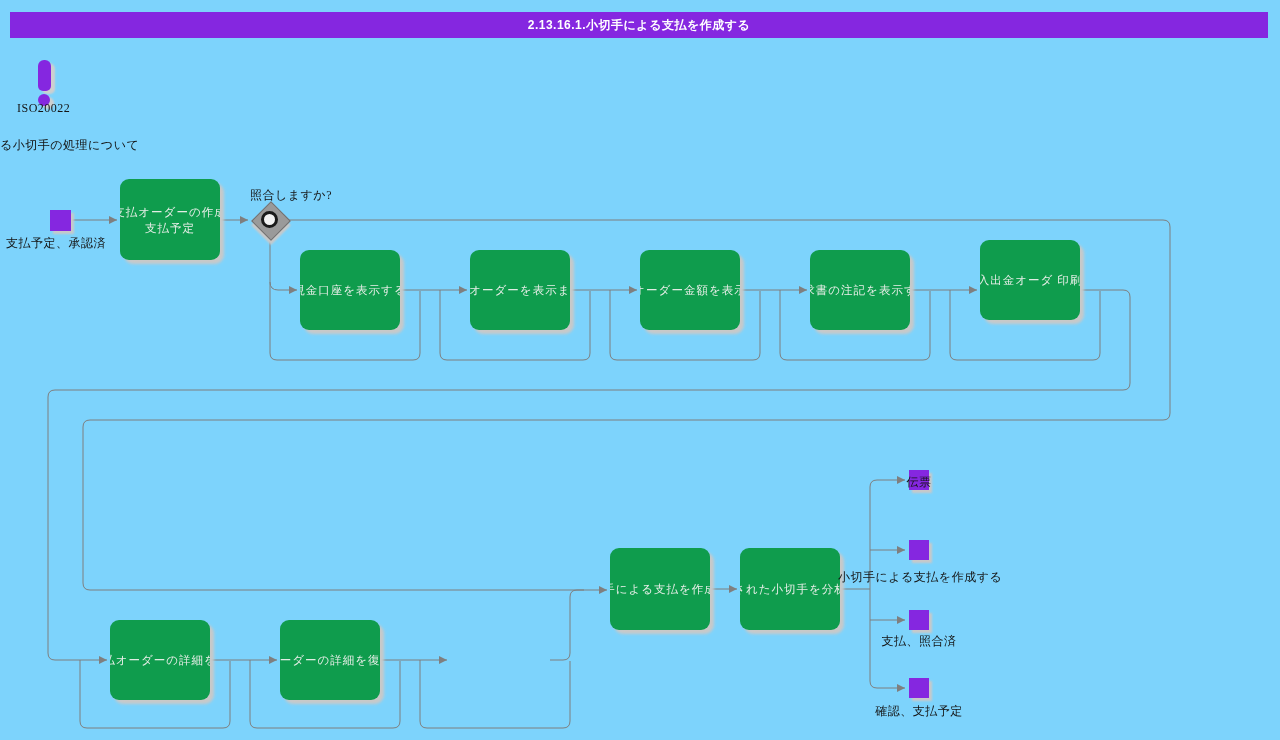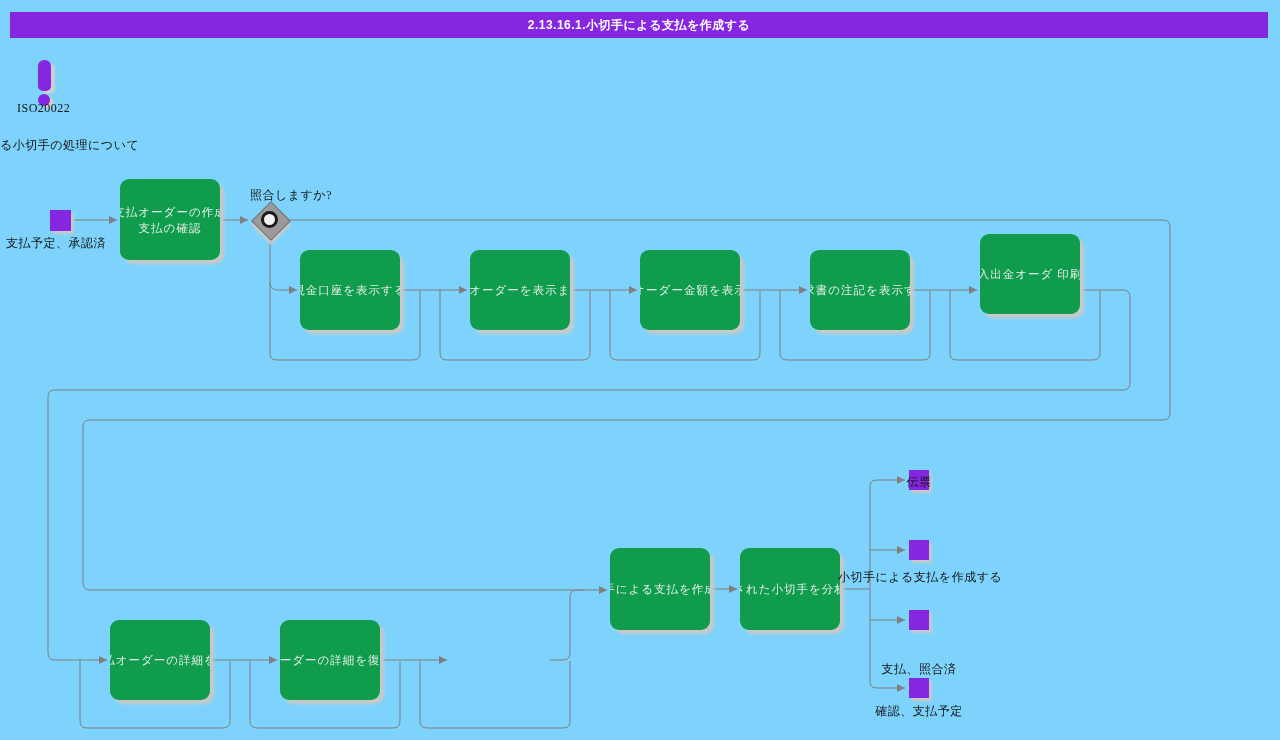--- a/index.html
+++ b/index.html
@@ -81,40 +81,40 @@
   <div class="bang-bar"></div>
   <div class="bang-dot"></div>
   <div class="lbl" style="left:17px;top:101px;">ISO20022</div>
   <div class="lbl" style="left:0px;top:116px;margin-top:21px;">る小切手の処理について</div>
 
   <div class="evt" style="left:50px;top:210px;"></div>
   <div class="lbl c" style="left:6px;top:235px;width:94px;">支払予定、承認済</div>
 
   <div class="task" style="left:120px;top:179px;width:100px;height:81px;">
     <div>支払オーダーの作成</div>
-    <div>支払の確認</div>
+    <div>支払予定</div>
   </div>
 
   <div class="diamond"></div>
   <div class="diamond-circle"></div>
   <div class="lbl c" style="left:230px;top:187px;width:80px;margin-left:20px;">照合しますか?</div>
 
   <div class="task" style="left:300px;top:250px;width:100px;height:80px;">
     <div>現金口座を表示する</div>
   </div>
   <div class="task" style="left:470px;top:250px;width:100px;height:80px;">
     <div>払オーダーを表示また</div>
   </div>
   <div class="task" style="left:640px;top:250px;width:100px;height:80px;">
     <div>オーダー金額を表示</div>
   </div>
   <div class="task" style="left:810px;top:250px;width:100px;height:80px;">
     <div>求書の注記を表示す</div>
   </div>
-  <div class="task" style="left:980px;top:234px;width:100px;height:80px;">
+  <div class="task" style="left:980px;top:240px;width:100px;height:80px;">
     <div>入出金オーダ 印刷</div>
   </div>
 
   <div class="task" style="left:110px;top:620px;width:100px;height:80px;">
     <div>払オーダーの詳細を</div>
   </div>
   <div class="task" style="left:280px;top:620px;width:100px;height:80px;">
     <div>オーダーの詳細を復元</div>
   </div>
 
@@ -125,18 +125,18 @@
     <div>された小切手を分析</div>
   </div>
 
   <div class="evt small" style="left:909px;top:470px;"></div>
   <div class="lbl c" style="left:889px;top:474px;width:60px;">伝票</div>
 
   <div class="evt small" style="left:909px;top:540px;"></div>
   <div class="lbl c" style="left:838px;top:569px;width:164px;">小切手による支払を作成する</div>
 
   <div class="evt small" style="left:909px;top:610px;"></div>
-  <div class="lbl c" style="left:869px;top:633px;width:100px;margin-top:28px;">支払、照合済</div>
+  <div class="lbl c" style="left:869px;top:633px;width:100px;">支払、照合済</div>
 
   <div class="evt small" style="left:909px;top:678px;"></div>
   <div class="lbl c" style="left:862px;top:703px;width:114px;">確認、支払予定</div>
 
 </div>
 
 </body></html>

